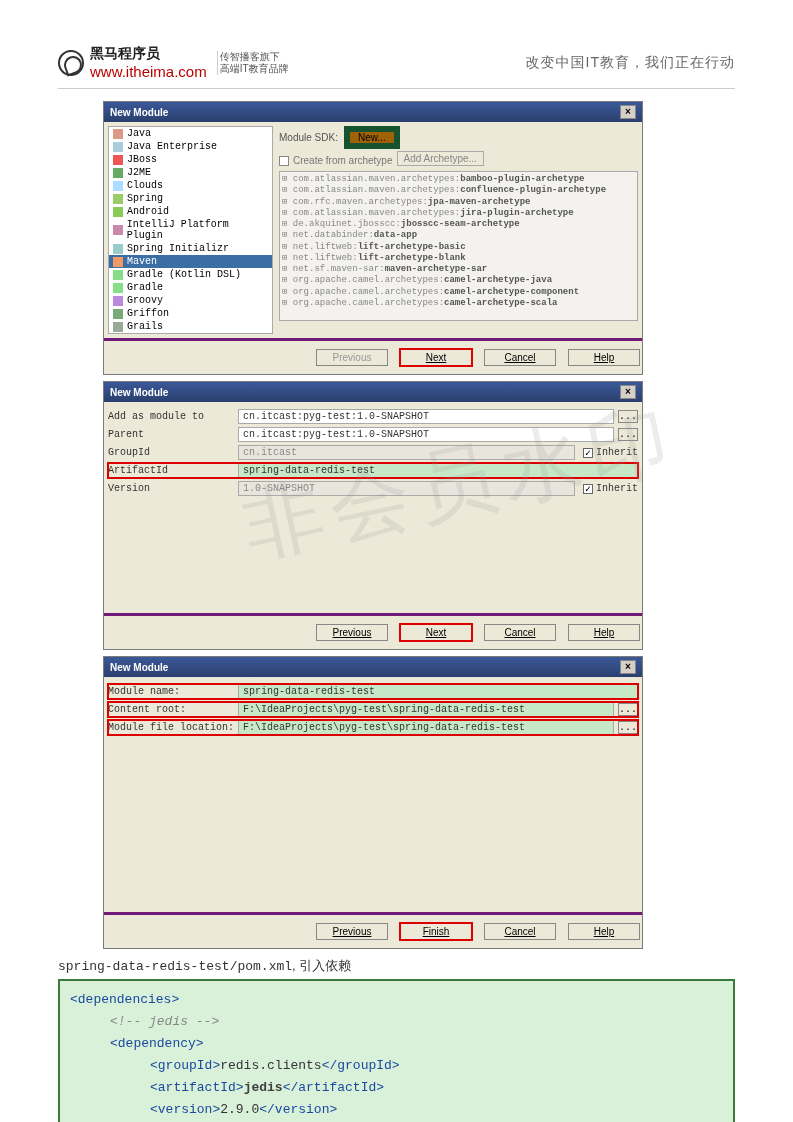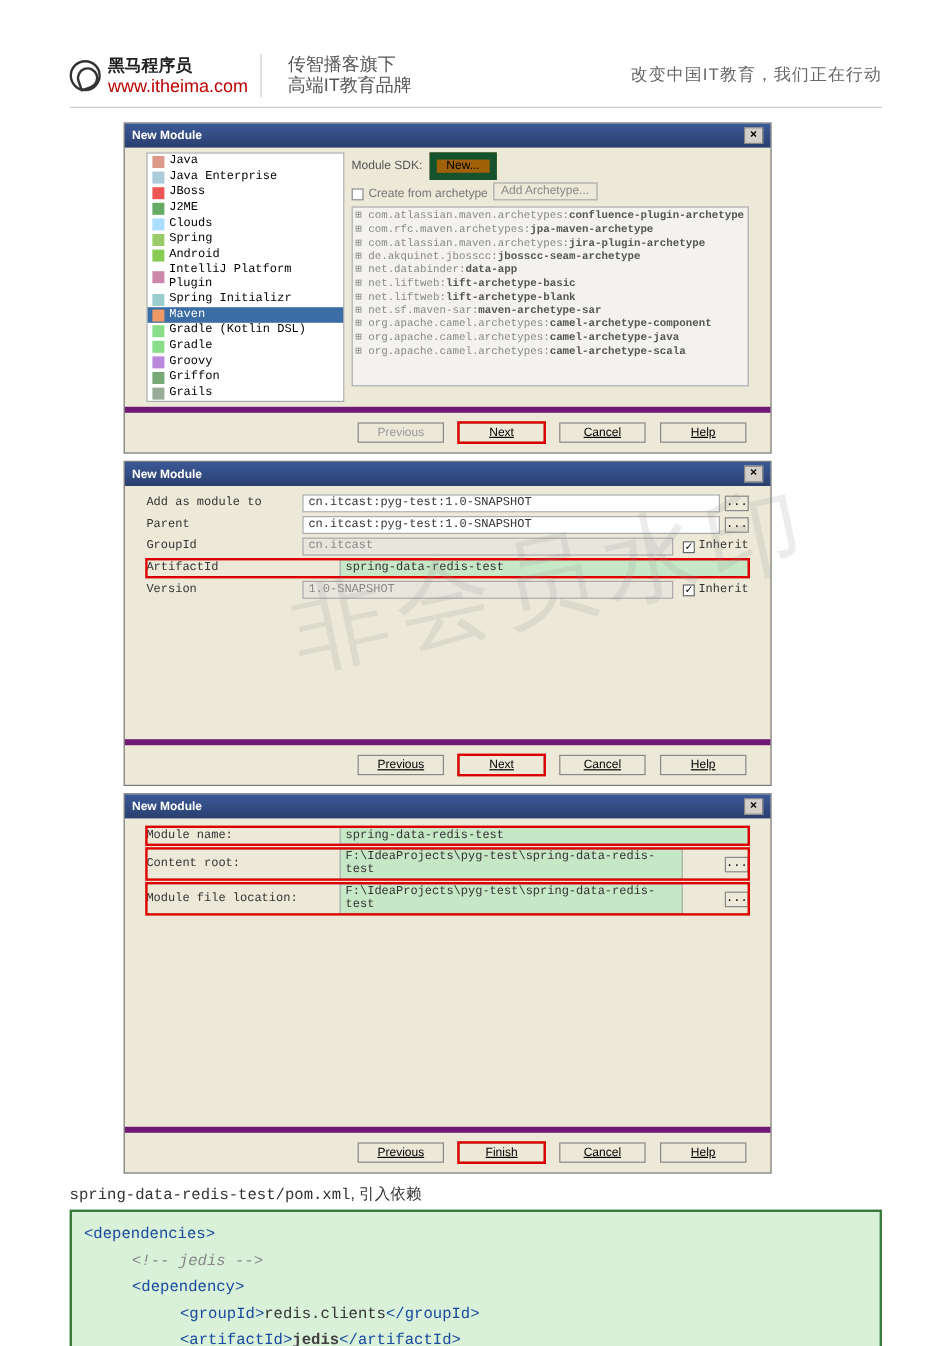--- a/index.html
+++ b/index.html
@@ -5,55 +5,55 @@
   * { box-sizing: border-box; margin: 0; padding: 0; }
   body { font-family: "Microsoft YaHei", Arial, sans-serif; background: #fff; width: 793px; }
   .page { padding: 45px 58px 30px 58px; position: relative; min-height: 1122px; }
   .header { display: flex; justify-content: space-between; align-items: center; border-bottom: 1px solid #ccc; padding-bottom: 8px; margin-bottom: 12px; }
   .logo-block { display: flex; align-items: center; gap: 6px; }
   .logo-circle { width: 26px; height: 26px; border: 2px solid #333; border-radius: 50%; position: relative; }
   .logo-circle::before { content:""; position:absolute; left:4px; top:4px; width:14px; height:14px; border:2px solid #333; border-radius:50% 50% 50% 0; transform: rotate(-20deg); }
   .logo-text { display:flex; flex-direction:column; }
   .logo-main { font-size:14px; font-weight:bold; color:#222; }
   .logo-sub { font-size:15px; color:#b00; }
-  .logo-right { font-size:15px; color:#555; line-height:1.2; border-left:1px solid #ccc; padding-left:22px; margin-left:4px; }
+  .logo-right { font-size:10px; color:#555; line-height:1.2; border-left:1px solid #ccc; padding-left:2px; margin-left:4px; }
   .slogan { font-size:14px; color:#666; letter-spacing:1px; }
   .dialog { border:1px solid #7a7a7a; background:#ece9d8; margin-bottom:6px; font-family: Tahoma, sans-serif; font-size:10px; }
   .titlebar { background: linear-gradient(#3b5998,#2a3f6e); color:#fff; padding:3px 6px; display:flex; justify-content:space-between; align-items:center; font-weight:bold; }
   .titlebar .close { background:#d4d0c8; color:#000; width:16px; height:14px; text-align:center; line-height:12px; border:1px solid #888; font-weight:bold; font-size:10px; }
-  .dlg-body { padding:4px 18px; }
+  .dlg-body { padding:4px 4px; }
   .two-col { display:flex; gap:6px; }
   .left-list { width:165px; background:#fff; border:1px solid #aaa; font-family:"Courier New",monospace; font-size:10px; }
   .left-list .item { padding:1px 4px; display:flex; align-items:center; gap:4px; }
   .left-list .item.sel { background:#3b6ea5; color:#fff; }
   .ic { width:10px; height:10px; display:inline-block; }
   .ic-java{background:#d98;} .ic-ent{background:#acd;} .ic-jb{background:#e55;} .ic-j2{background:#6a6;} .ic-cl{background:#adf;} .ic-sp{background:#9c6;} .ic-an{background:#8c5;} .ic-ij{background:#c8a;} .ic-si{background:#9cc;} .ic-mv{background:#e96;} .ic-gk{background:#8d8;} .ic-gr{background:#8d8;} .ic-gv{background:#b8d;} .ic-gf{background:#7a7;} .ic-gs{background:#9a9;}
   .right-pane { flex:1; }
   .sdk-row { display:flex; align-items:center; gap:6px; margin-bottom:4px; }
   .sdk-row .label { color:#555; }
   .sdk-row .sdk-sel { flex:1; border:1px solid #aaa; background:#fff; padding:1px 4px; color:#888; font-family:"Courier New",monospace; font-size:10px; display:flex; align-items:center; gap:4px; }
   .folder-ic{width:12px;height:10px;background:#7ac;}
   .sdk-row .dots,.sdk-row .newb{ border:6px solid #14532d; background:#a16207; padding:0 8px; font-size:10px; }
   .chk-row{display:flex;align-items:center;gap:4px;color:#777;margin-bottom:3px;}
   .archetype-list{border:1px solid #aaa;background:#f3f2ee;height:150px;overflow:hidden;padding:2px;font-family:"Courier New",monospace;font-size:9px;color:#888;line-height:1.25;}
   .archetype-list .al{white-space:nowrap;}
   .archetype-list .al b{color:#555;font-weight:bold;}
   .add-arch{float:right;border:1px solid #aaa;background:#ece9d8;padding:1px 6px;color:#888;margin-top:-2px;margin-bottom:2px;font-size:10px;}
-  .btn-row{padding:8px 20px;display:flex;justify-content:flex-end;gap:12px;border-top:5px solid #701a75;}
+  .btn-row{padding:8px 2px;display:flex;justify-content:flex-end;gap:12px;border-top:3px solid #701a75;}
   .btn{border:1px solid #888;background:#ece9d8;padding:2px 0;width:72px;text-align:center;font-size:10px;text-decoration:underline;}
   .btn.disabled{color:#999;text-decoration:none;}
   .btn.red{outline:2px solid #d00;outline-offset:-1px;}
   .form-row{display:flex;align-items:center;margin:3px 0;font-family:"Courier New",monospace;}
   .form-row .flab{width:130px;color:#333;}
   .form-row .fval{flex:1;border:1px solid #aaa;background:#fff;padding:1px 4px;color:#333;}
   .form-row .fval.dis{background:#e8e6dc;color:#888;}
   .form-row .fval.hl{background:#c7e8c7;}
   .form-row .inh{display:flex;align-items:center;gap:3px;margin-left:8px;color:#333;}
   .form-row .dots2{border:1px solid #888;background:#ece9d8;width:20px;text-align:center;margin-left:4px;}
-  .red-box{outline:2px solid #d00;outline-offset:-1px;gap:31px;}
+  .red-box{outline:2px solid #d00;outline-offset:-1px;}
   .caption{font-family:"Courier New",monospace;font-size:13px;margin:8px 0 4px 0;color:#333;}
   .caption span{font-family:"Microsoft YaHei",sans-serif;}
   .code-block{border:2px solid #3a7a3a;background:#d9f0d9;padding:8px 10px;font-family:"Courier New",monospace;font-size:13px;line-height:1.7;color:#333;}
   .tag{color:#1a4aa0;}
   .comm{color:#888;font-style:italic;}
   .red-txt{color:#404040;font-weight:bold;}
   .footer{position:absolute;bottom:38px;left:0;right:0;text-align:center;font-size:13px;color:#333;}
   .watermark{position:absolute;top:430px;left:240px;font-size:80px;color:rgba(150,150,150,0.18);transform:rotate(-12deg);pointer-events:none;letter-spacing:8px;font-family:"Microsoft YaHei";}
 </style>
 </head>
@@ -150,30 +150,31 @@
           <div class="sdk-row">
             <span class="label">Module SDK:</span>
             <span class="newb">New...</span>
           </div>
           <div class="chk-row">
             <span style="width:10px;height:10px;border:1px solid #888;background:#fff"></span>
             <span>Create from archetype</span>
             <span class="add-arch">Add Archetype...</span>
           </div>
           <div class="archetype-list" id="arch-list">
+              <div class="al">⊞ com.atlassian.maven.archetypes:<b>bamboo-plugin-archetype</b></div>
               <div class="al">⊞ com.atlassian.maven.archetypes:<b>confluence-plugin-archetype</b></div>
               <div class="al">⊞ com.rfc.maven.archetypes:<b>jpa-maven-archetype</b></div>
               <div class="al">⊞ com.atlassian.maven.archetypes:<b>jira-plugin-archetype</b></div>
               <div class="al">⊞ de.akquinet.jbosscc:<b>jbosscc-seam-archetype</b></div>
               <div class="al">⊞ net.databinder:<b>data-app</b></div>
               <div class="al">⊞ net.liftweb:<b>lift-archetype-basic</b></div>
               <div class="al">⊞ net.liftweb:<b>lift-archetype-blank</b></div>
               <div class="al">⊞ net.sf.maven-sar:<b>maven-archetype-sar</b></div>
+              <div class="al">⊞ org.apache.camel.archetypes:<b>camel-archetype-java</b></div>
               <div class="al">⊞ org.apache.camel.archetypes:<b>camel-archetype-component</b></div>
-              <div class="al">⊞ org.apache.camel.archetypes:<b>camel-archetype-java</b></div>
               <div class="al">⊞ org.apache.camel.archetypes:<b>camel-archetype-scala</b></div>
             </div>
         </div>
       </div>
     </div>
     <div class="btn-row">
       <span class="btn disabled">Previous</span>
       <span class="btn red">Next</span>
       <span class="btn">Cancel</span>
       <span class="btn">Help</span>

